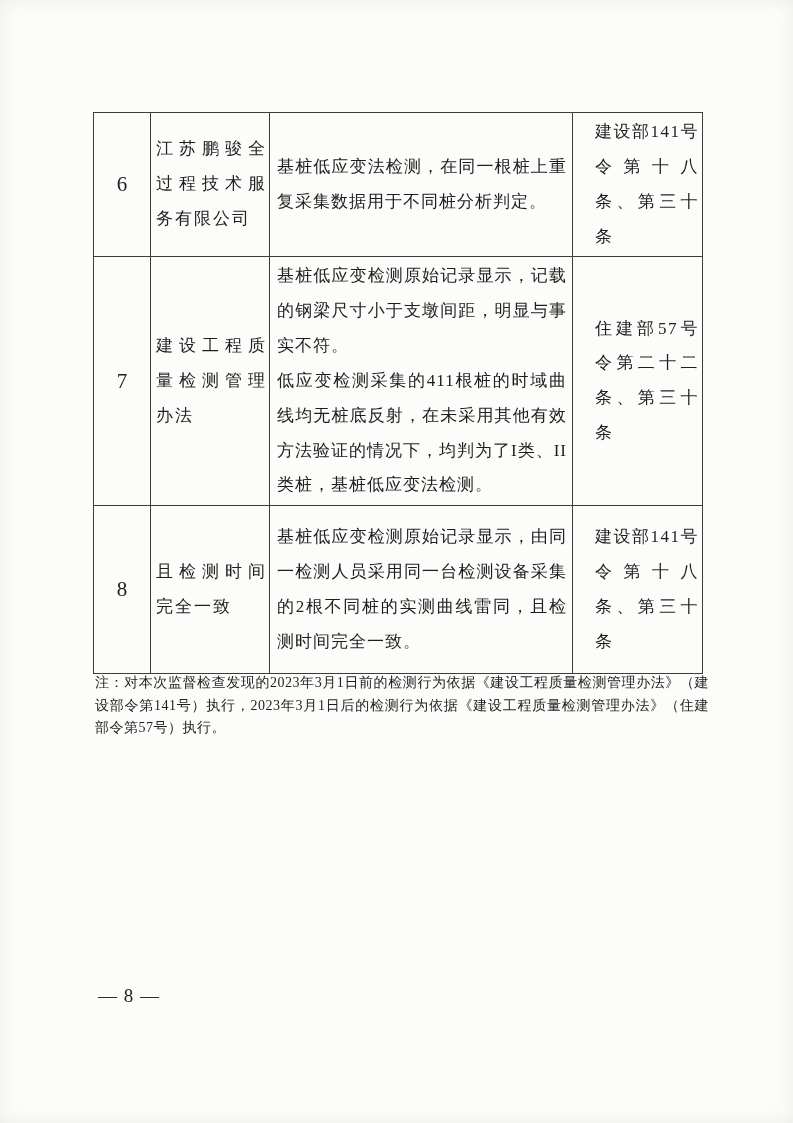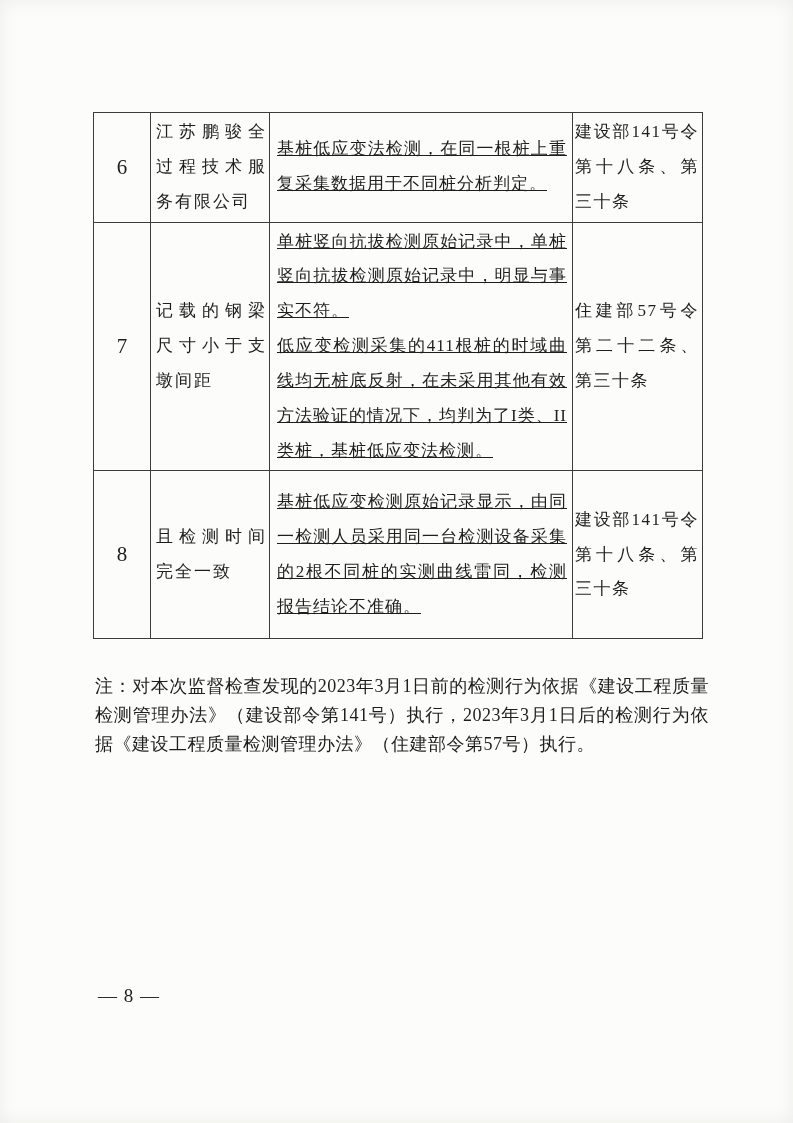--- a/index.html
+++ b/index.html
@@ -54,32 +54,32 @@
   td.cell-company {
     padding: 2px 2px 2px 5px;
     letter-spacing: 2px;
     text-align: justify;
   }
   td.cell-issue {
     padding: 2px 5px 2px 7px;
     letter-spacing: 1px;
     text-align: justify;
   }
-  td.cell-issue p { margin: 0; text-decoration: underline; }
+  td.cell-issue p { margin: 0; }
   td.cell-basis {
-    padding: 2px 3px 2px 2px;
+    padding: 2px 3px 2px 22px;
     letter-spacing: 1.5px;
     text-align: justify;
   }
 
   .note {
     position: absolute;
     left: 95px; top: 672px;
     width: 614px;
-    font-size: 18px;
+    font-size: 14px;
     line-height: 1.62;
     letter-spacing: 0.5px;
     text-align: justify;
     color: #1e1e1e;
   }
 
   .page-number {
     position: absolute;
     left: 98px; top: 985px;
     font-size: 19px;
@@ -103,32 +103,32 @@
       <tr class="row-a">
         <td class="cell-no">6</td>
         <td class="cell-company">江苏鹏骏全过程技术服务有限公司</td>
         <td class="cell-issue">
           <p>基桩低应变法检测，在同一根桩上重复采集数据用于不同桩分析判定。</p>
         </td>
         <td class="cell-basis">建设部141号令第十八条、第三十条</td>
       </tr>
       <tr class="row-b">
         <td class="cell-no">7</td>
-        <td class="cell-company">记载的钢梁尺寸小于支墩间距</td>
+        <td class="cell-company">建设工程质量检测管理办法</td>
         <td class="cell-issue">
-          <p>单桩竖向抗拔检测原始记录中，单桩竖向抗拔检测原始记录中，明显与事实不符。</p>
+          <p>基桩低应变检测原始记录显示，记载的钢梁尺寸小于支墩间距，明显与事实不符。</p>
           <p>低应变检测采集的411根桩的时域曲线均无桩底反射，在未采用其他有效方法验证的情况下，均判为了I类、II类桩，基桩低应变法检测。</p>
         </td>
         <td class="cell-basis">住建部57号令第二十二条、第三十条</td>
       </tr>
       <tr class="row-c">
         <td class="cell-no">8</td>
         <td class="cell-company">且检测时间完全一致</td>
         <td class="cell-issue">
-          <p>基桩低应变检测原始记录显示，由同一检测人员采用同一台检测设备采集的2根不同桩的实测曲线雷同，检测报告结论不准确。</p>
+          <p>基桩低应变检测原始记录显示，由同一检测人员采用同一台检测设备采集的2根不同桩的实测曲线雷同，且检测时间完全一致。</p>
         </td>
         <td class="cell-basis">建设部141号令第十八条、第三十条</td>
       </tr>
     </tbody>
   </table>
 
   <p class="note">注：对本次监督检查发现的2023年3月1日前的检测行为依据《建设工程质量检测管理办法》（建设部令第141号）执行，2023年3月1日后的检测行为依据《建设工程质量检测管理办法》（住建部令第57号）执行。</p>
 
   <div class="page-number">— 8 —</div>
 

